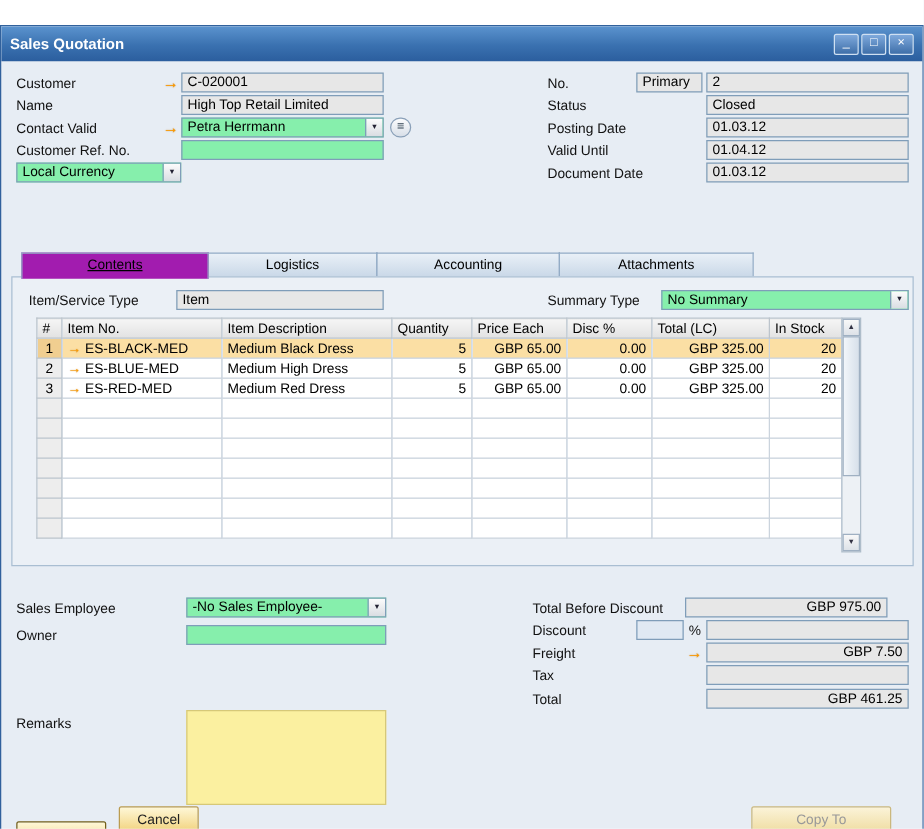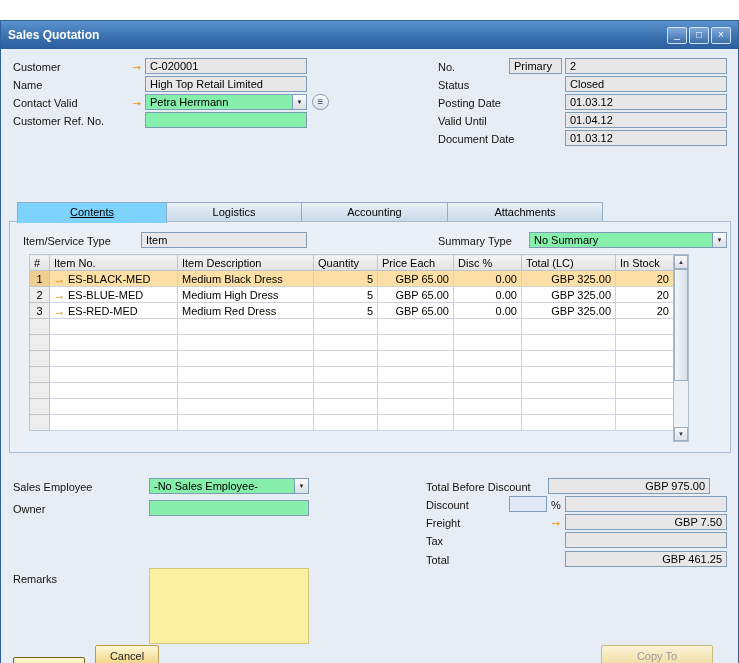--- a/index.html
+++ b/index.html
@@ -26,21 +26,21 @@
     font-size:6px; line-height:14px; text-align:center; color:#223; }
   .link-arrow { position:absolute; width:14px; height:14px; color:#FF9A00; font-weight:bold;
     font-size:13px; line-height:13px; text-shadow:0 0 1px #B87400; }
   .roundbtn { position:absolute; width:17px; height:16px; border:1px solid #8AA0B8; border-radius:8px;
     background:linear-gradient(#FBFCFD,#D8DFE8); font-size:10px; line-height:14px; text-align:center; color:#345; }
 
   .tabs { position:absolute; left:16px; top:181px; height:20px; display:flex; }
   .tab { height:20px; line-height:19px; text-align:center; font-size:11px;
     background:linear-gradient(#E9F0F7,#C8D7E7); border:1px solid #93ACC6; border-bottom:none;
     margin-right:-1px; position:relative; }
-  .tab.active { background:#7dd3fc; height:21px; z-index:2; }
+  .tab.active { background:#a21caf; height:21px; z-index:2; }
   .tab.active span { text-decoration:underline; }
 
   .panel { position:absolute; left:8px; top:200px; width:722px; height:232px;
     border:1px solid #A9BED2; background:#EBF0F6; }
 
   .grid { position:absolute; left:28px; top:233px; width:644px; border-collapse:collapse;
     table-layout:fixed; font-size:11px; }
   .grid th { background:linear-gradient(#F5F5F5,#E2E2E2); border:1px solid #BCC4CC;
     font-weight:normal; text-align:left; padding:1px 4px; height:16px; white-space:nowrap; overflow:hidden; }
   .grid td { border:1px solid #CBD4DD; padding:1px 4px; height:16px; background:#fff;
@@ -95,20 +95,24 @@
   <span class="link-arrow" style="left:129px;top:74px">→</span>
   <div class="field dd" style="left:144px;top:73px;width:162px">
     <span>Petra Herrmann</span>
     <span class="arrow">▼</span>
   </div>
   <span class="roundbtn" style="left:311px;top:73px">≡</span>
 
   <div class="lbl" style="left:12px;top:93px;width:116px">Customer Ref. No.</div>
   <div class="field" style="left:144px;top:91px;width:162px"></div>
 
+  <div class="field dd" style="left:12px;top:109px;width:132px">
+    <span>Local Currency</span>
+    <span class="arrow">▼</span>
+  </div>
 
   <div class="lbl" style="left:437px;top:39px;width:70px">No.</div>
   <div class="field ro" style="left:508px;top:37px;width:53px">Primary</div>
   <div class="field ro" style="left:564px;top:37px;width:162px">2</div>
 
   <div class="lbl" style="left:437px;top:57px;width:90px">Status</div>
   <div class="field ro" style="left:564px;top:55px;width:162px">Closed</div>
 
   <div class="lbl" style="left:437px;top:75px;width:90px">Posting Date</div>
   <div class="field ro" style="left:564px;top:73px;width:162px">01.03.12</div>

